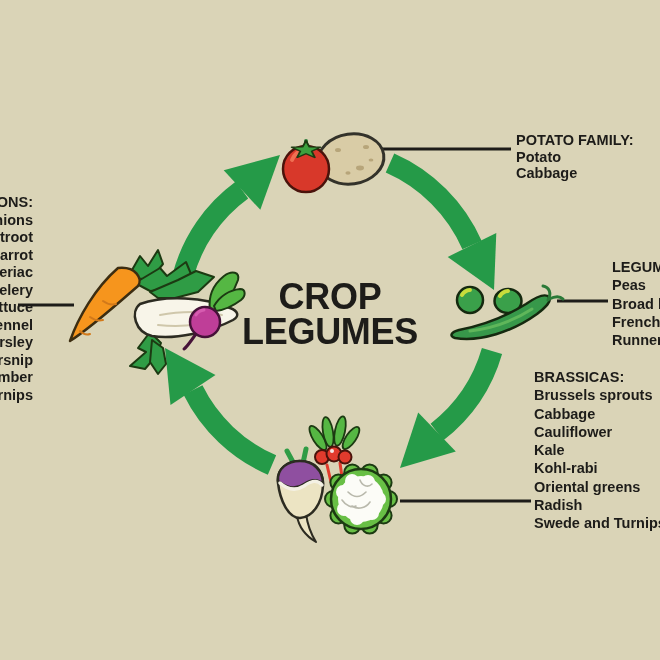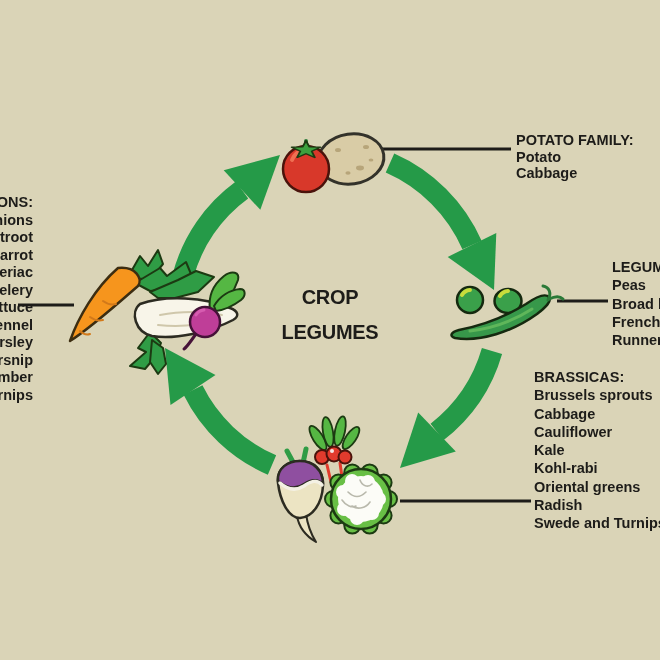--- a/index.html
+++ b/index.html
@@ -10,21 +10,21 @@
     color:var(--ink,#1d1c19);
   }
   .label{position:absolute;font-weight:700;font-size:14.5px;white-space:nowrap;}
   .label div{white-space:nowrap;}
   .lbl-potato{left:516px;top:132px;line-height:16.5px;}
   .lbl-legumes{left:612px;top:258px;line-height:18.25px;}
   .lbl-brassicas{left:534px;top:368px;line-height:18.3px;}
   .lbl-roots{left:-270px;top:194px;width:303px;text-align:right;line-height:17.5px;}
   .title{
     position:absolute;left:180px;top:280px;width:300px;text-align:center;
-    font-weight:700;font-size:20px;line-height:34.5px;letter-spacing:-0.3px;
+    font-weight:700;font-size:36px;line-height:34.5px;letter-spacing:-0.3px;
     color:var(--ink,#1d1c19);
   }
   svg{position:absolute;left:0;top:0;}
 </style>
 </head>
 <body>
 
 <svg width="660" height="660" viewBox="0 0 660 660">
 
   <g fill="var(--arrow)" stroke="none">

